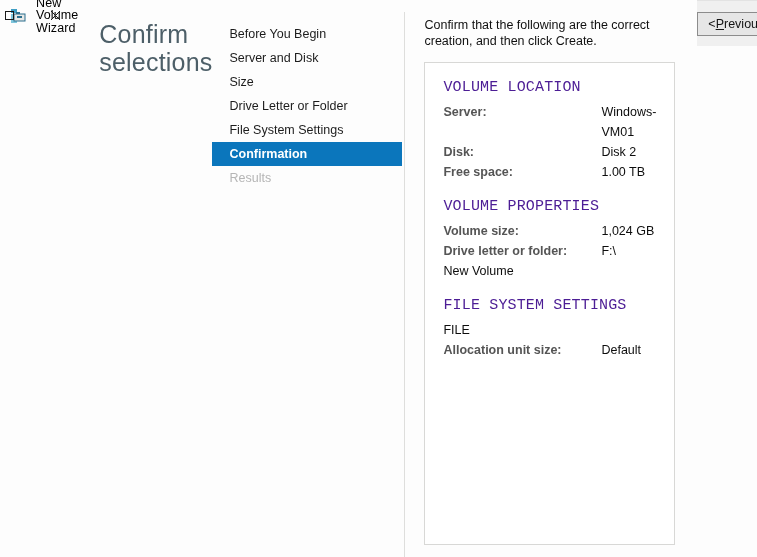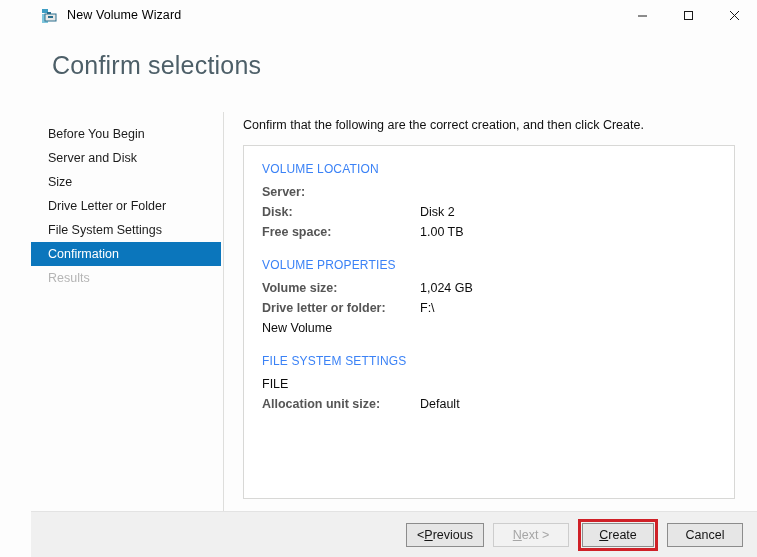--- a/index.html
+++ b/index.html
@@ -15,22 +15,21 @@
     position: relative;
     -webkit-font-smoothing: antialiased;
   }
 
   
   .window {
     position: absolute;
     inset: 0;
     background: #fdfdfd;
     display: flex;
-    flex-direction: column;
-    padding-left: 31px;
+    flex-direction: row;
   }
 
   
   .titlebar {
     height: 31px;
     min-height: 31px;
     background: #fdfdfd;
     display: flex;
     align-items: center;
     position: relative;
@@ -75,21 +74,21 @@
     font-weight: normal;
     line-height: 1.1;
     letter-spacing: 0.2px;
   }
 
   
   .body-area {
     flex: 1;
     display: flex;
     position: relative;
-    margin-top: 32px;
+    margin-top: 12px;
     min-height: 0;
   }
 
   
   .sidebar {
     width: 193px;
     min-width: 193px;
     border-right: 1px solid #dededc;
     padding-top: 10px;
     box-sizing: border-box;
@@ -101,20 +100,21 @@
     padding-left: 17px;
     font-size: 12.5px;
     color: #1c1c1c;
     cursor: default;
     box-sizing: border-box;
     margin-right: 2px;
   }
   .nav-item.active {
     background: #0b76bc;
     color: #ffffff;
+    font-weight: bold;
   }
   .nav-item.disabled {
     color: #b5b5b5;
   }
 
   
   .content {
     flex: 1;
     padding: 0 22px 0 19px;
     box-sizing: border-box;
@@ -134,24 +134,25 @@
     background: #ffffff;
     flex: 1;
     padding: 16px 18px 10px 18px;
     box-sizing: border-box;
     overflow: auto;
     margin-bottom: 12px;
   }
   .section { margin-bottom: 16px; }
   .section:last-child { margin-bottom: 0; }
   .section-title {
-    font-size: 12px;
-    color: #3b82f6;
+    font-size: 15px;
+    color: #4c1d95;
     margin-bottom: 6px;
     letter-spacing: 0.15px;
+    font-family: Liberation Mono, monospace;
   }
   .kv-row {
     display: flex;
     font-size: 12.5px;
     line-height: 20px;
   }
   .kv-key {
     width: 158px;
     min-width: 158px;
     color: #555555;
@@ -271,20 +272,21 @@
         </div>
       </div>
 
     <div class="content">
       <div class="instruction">Confirm that the following are the correct creation, and then click Create.</div>
       <div class="summary-panel">
           <div class="section">
             <div class="section-title">VOLUME LOCATION</div>
             <div class="kv-row">
               <div class="kv-key">Server:</div>
+              <div class="kv-val">Windows-VM01</div>
             </div>
             <div class="kv-row">
               <div class="kv-key">Disk:</div>
               <div class="kv-val">Disk 2</div>
             </div>
             <div class="kv-row">
               <div class="kv-key">Free space:</div>
               <div class="kv-val">1.00 TB</div>
             </div>
           </div>

